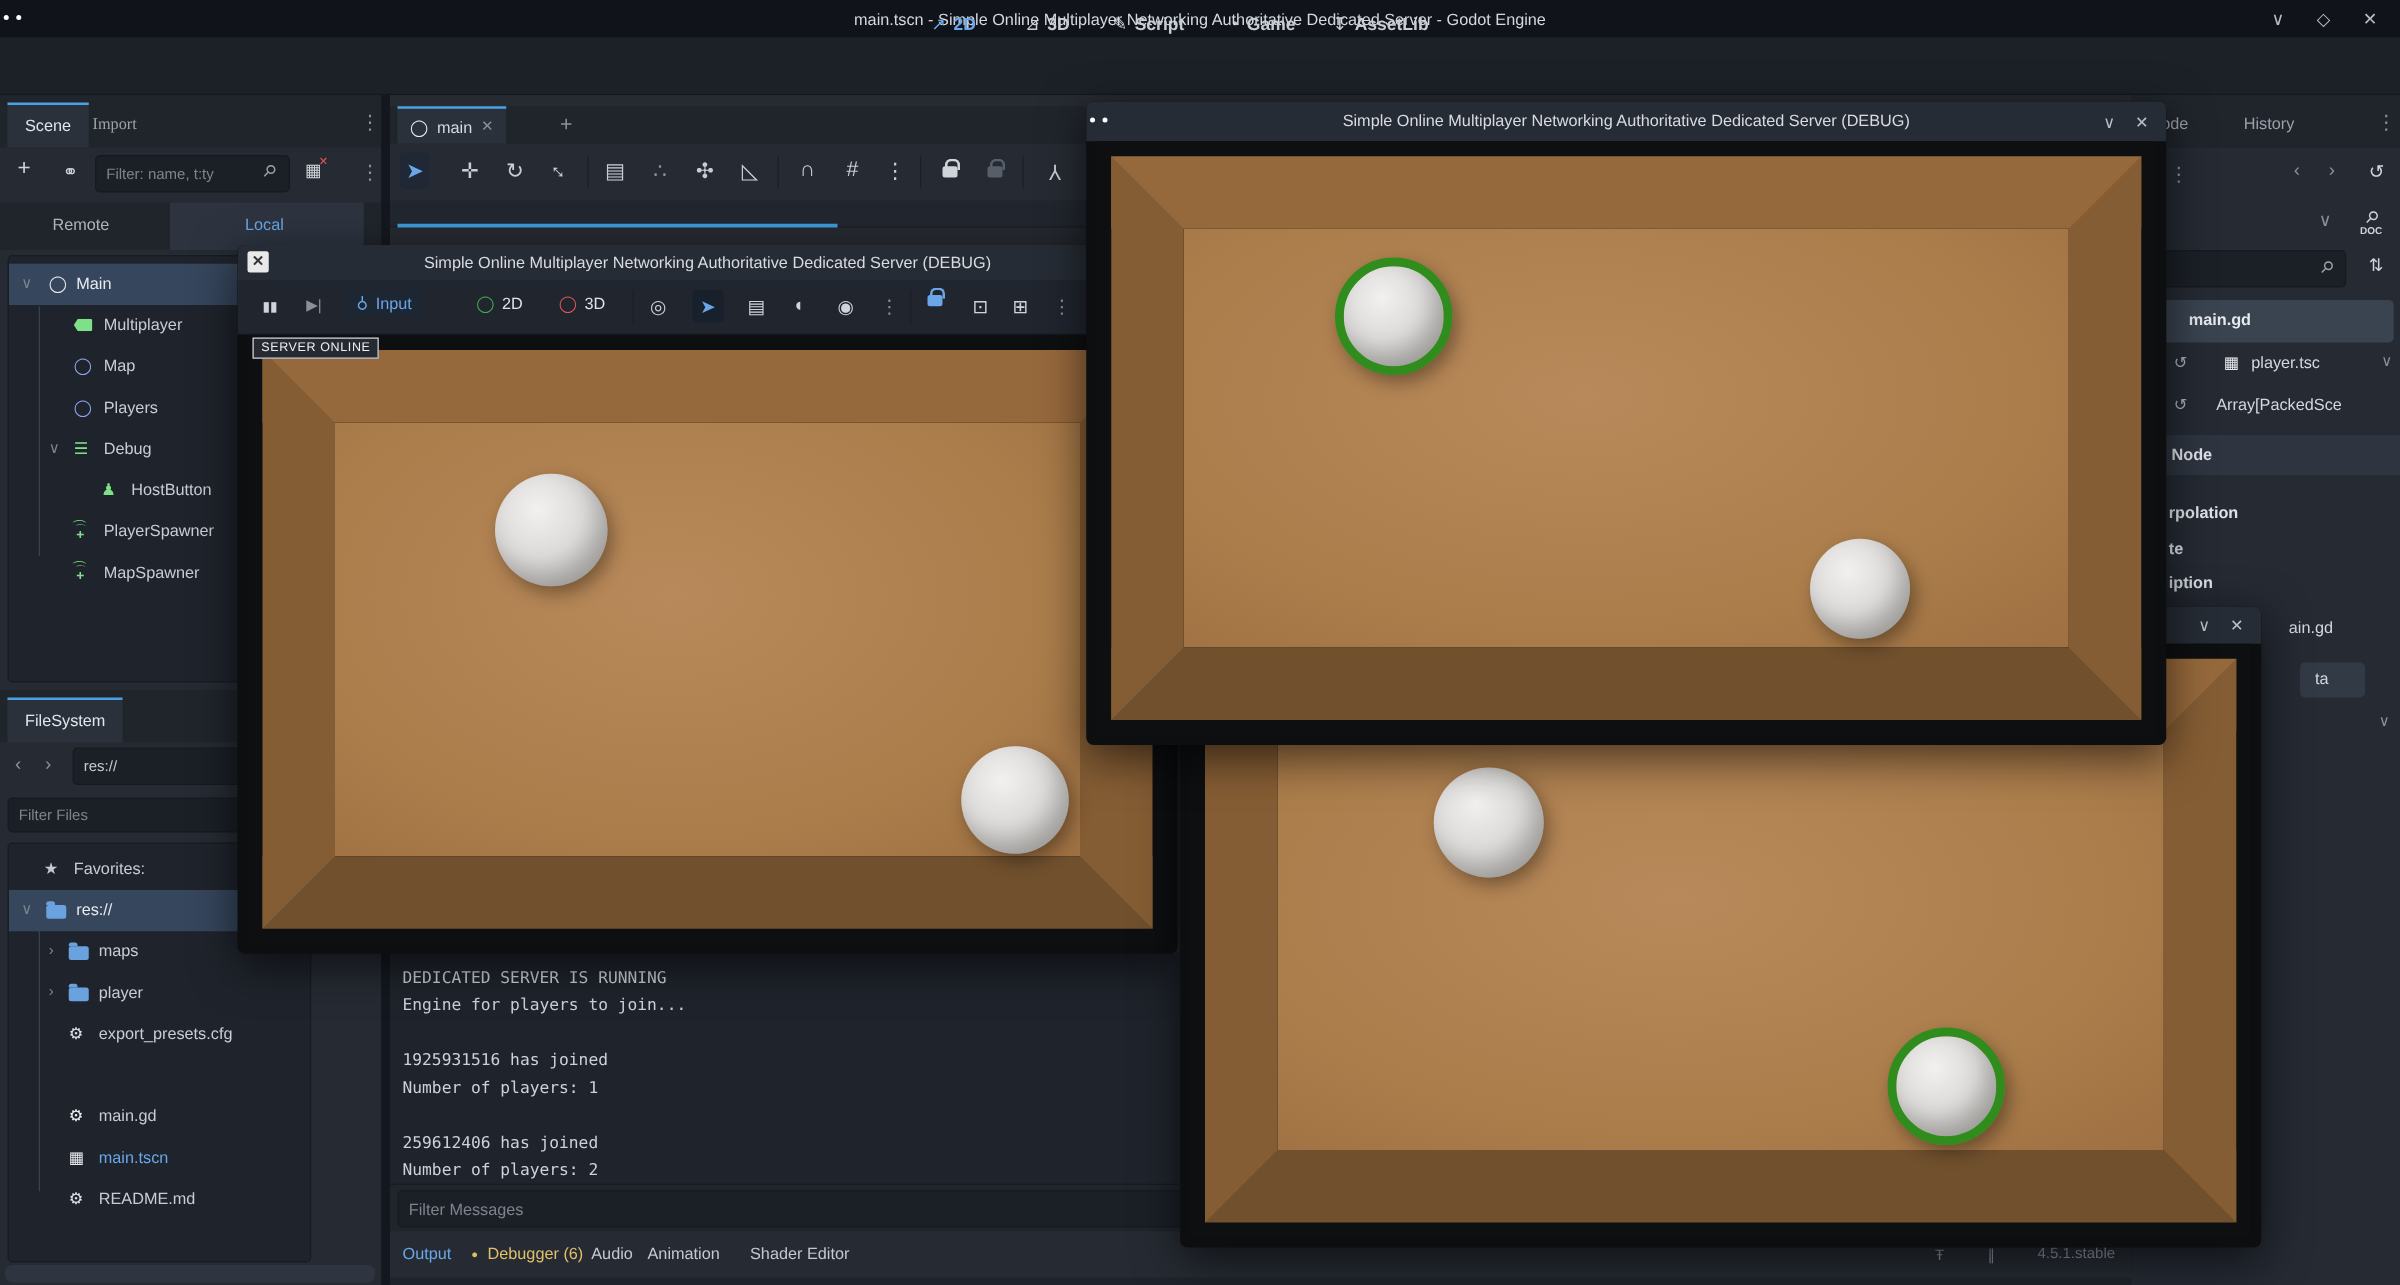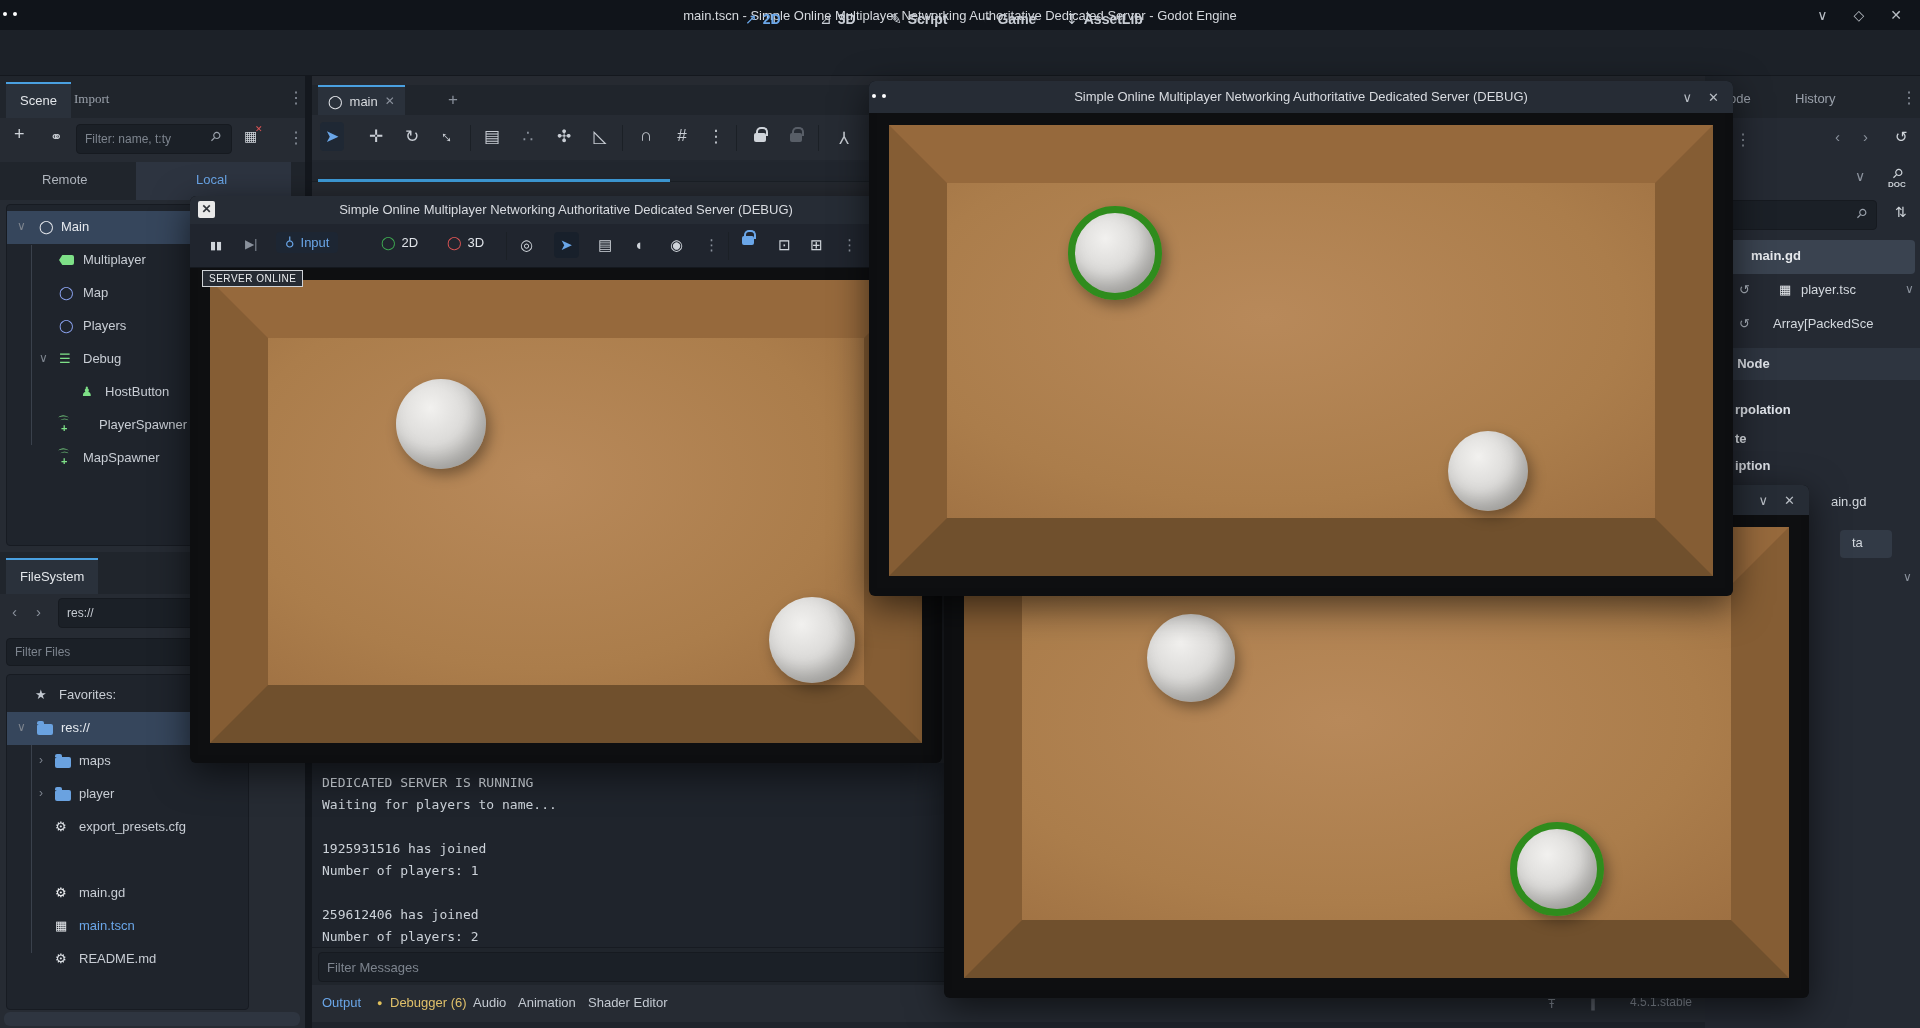--- a/index.html
+++ b/index.html
@@ -232,21 +232,21 @@
       <div class="trow" style="top:171px;">
         <span class="nico" style="left:74px;color:#7ee087;">♟</span>
         <span class="lbl" style="left:98px;">HostButton</span>
       </div>
       <div class="trow" style="top:204px;">
         <span class="spawnico" style="left:50px;">
           <span class="a1">⌒</span>
             <span class="a2">⌒</span>
             <span class="pl">+</span>
         </span>
-        <span class="lbl" style="left:76px;margin-left:16px;">PlayerSpawner</span>
+        <span class="lbl" style="left:76px;">PlayerSpawner</span>
       </div>
       <div class="trow" style="top:237px;">
         <span class="spawnico" style="left:50px;">
           <span class="a1">⌒</span>
             <span class="a2">⌒</span>
             <span class="pl">+</span>
         </span>
         <span class="lbl" style="left:76px;">MapSpawner</span>
       </div>
     </div>
@@ -329,37 +329,37 @@
       <span class="tico dim" style="left:472px;"><span class="lockico" style="opacity:.5;"></span></span>
       <span class="tsep" style="left:506px;"></span>
       <span class="tico" style="left:520px;">⅄</span>
     </div>
     <div class="ruler"></div>
     <div class="rulerline"></div>
   </div>
 
   <div class="abs bpanel">
     <div class="logline" style="top:12px;">DEDICATED SERVER IS RUNNING</div>
-    <div class="logline" style="top:34px;">Waiting for players to name...</div>
+    <div class="logline" style="top:34px;">Engine for players to join...</div>
     <div class="logline" style="top:56px;"></div>
     <div class="logline" style="top:78px;">1925931516 has joined</div>
     <div class="logline" style="top:100px;">Number of players: 1</div>
     <div class="logline" style="top:122px;"></div>
     <div class="logline" style="top:144px;">259612406 has joined</div>
     <div class="logline" style="top:166px;">Number of players: 2</div>
     <div class="filterbar">
       <input class="ginput" style="width: 1380px; height: 30px; font-size: 13px;" placeholder="Filter Messages">
     </div>
     <div class="btabs">
       <span class="btab" style="left:10px;color:#6aa6e8;">Output</span>
       <span class="btab" style="left:65px;color:#e0c05c;font-size:9px;top:13px;">●</span>
       <span class="btab" style="left:78px;color:#e0c06a;">Debugger (6)</span>
       <span class="btab" style="left:161px;">Audio</span>
       <span class="btab" style="left:206px;">Animation</span>
-      <span class="btab" style="left:276px;text-align:center;">Shader Editor</span>
+      <span class="btab" style="left:288px;text-align:center;">Shader Editor</span>
       <span class="btab dim" style="left:1236px;top:12px;font-size:12px;">Ŧ</span>
       <span class="btab dim" style="left:1278px;top:12px;font-size:12px;">∥</span>
       <span class="btab dim" style="left:1318px;font-size:12px;">4.5.1.stable</span>
     </div>
   </div>
 
   <div class="abs rdock">
     <div class="docktabs" style="top:0;background:#20252c;">
       <span class="dtab" style="left:10px;color:#9aa1ab;">ode</span>
       <span class="dtab" style="left:76px;color:#9aa1ab;">History</span>

